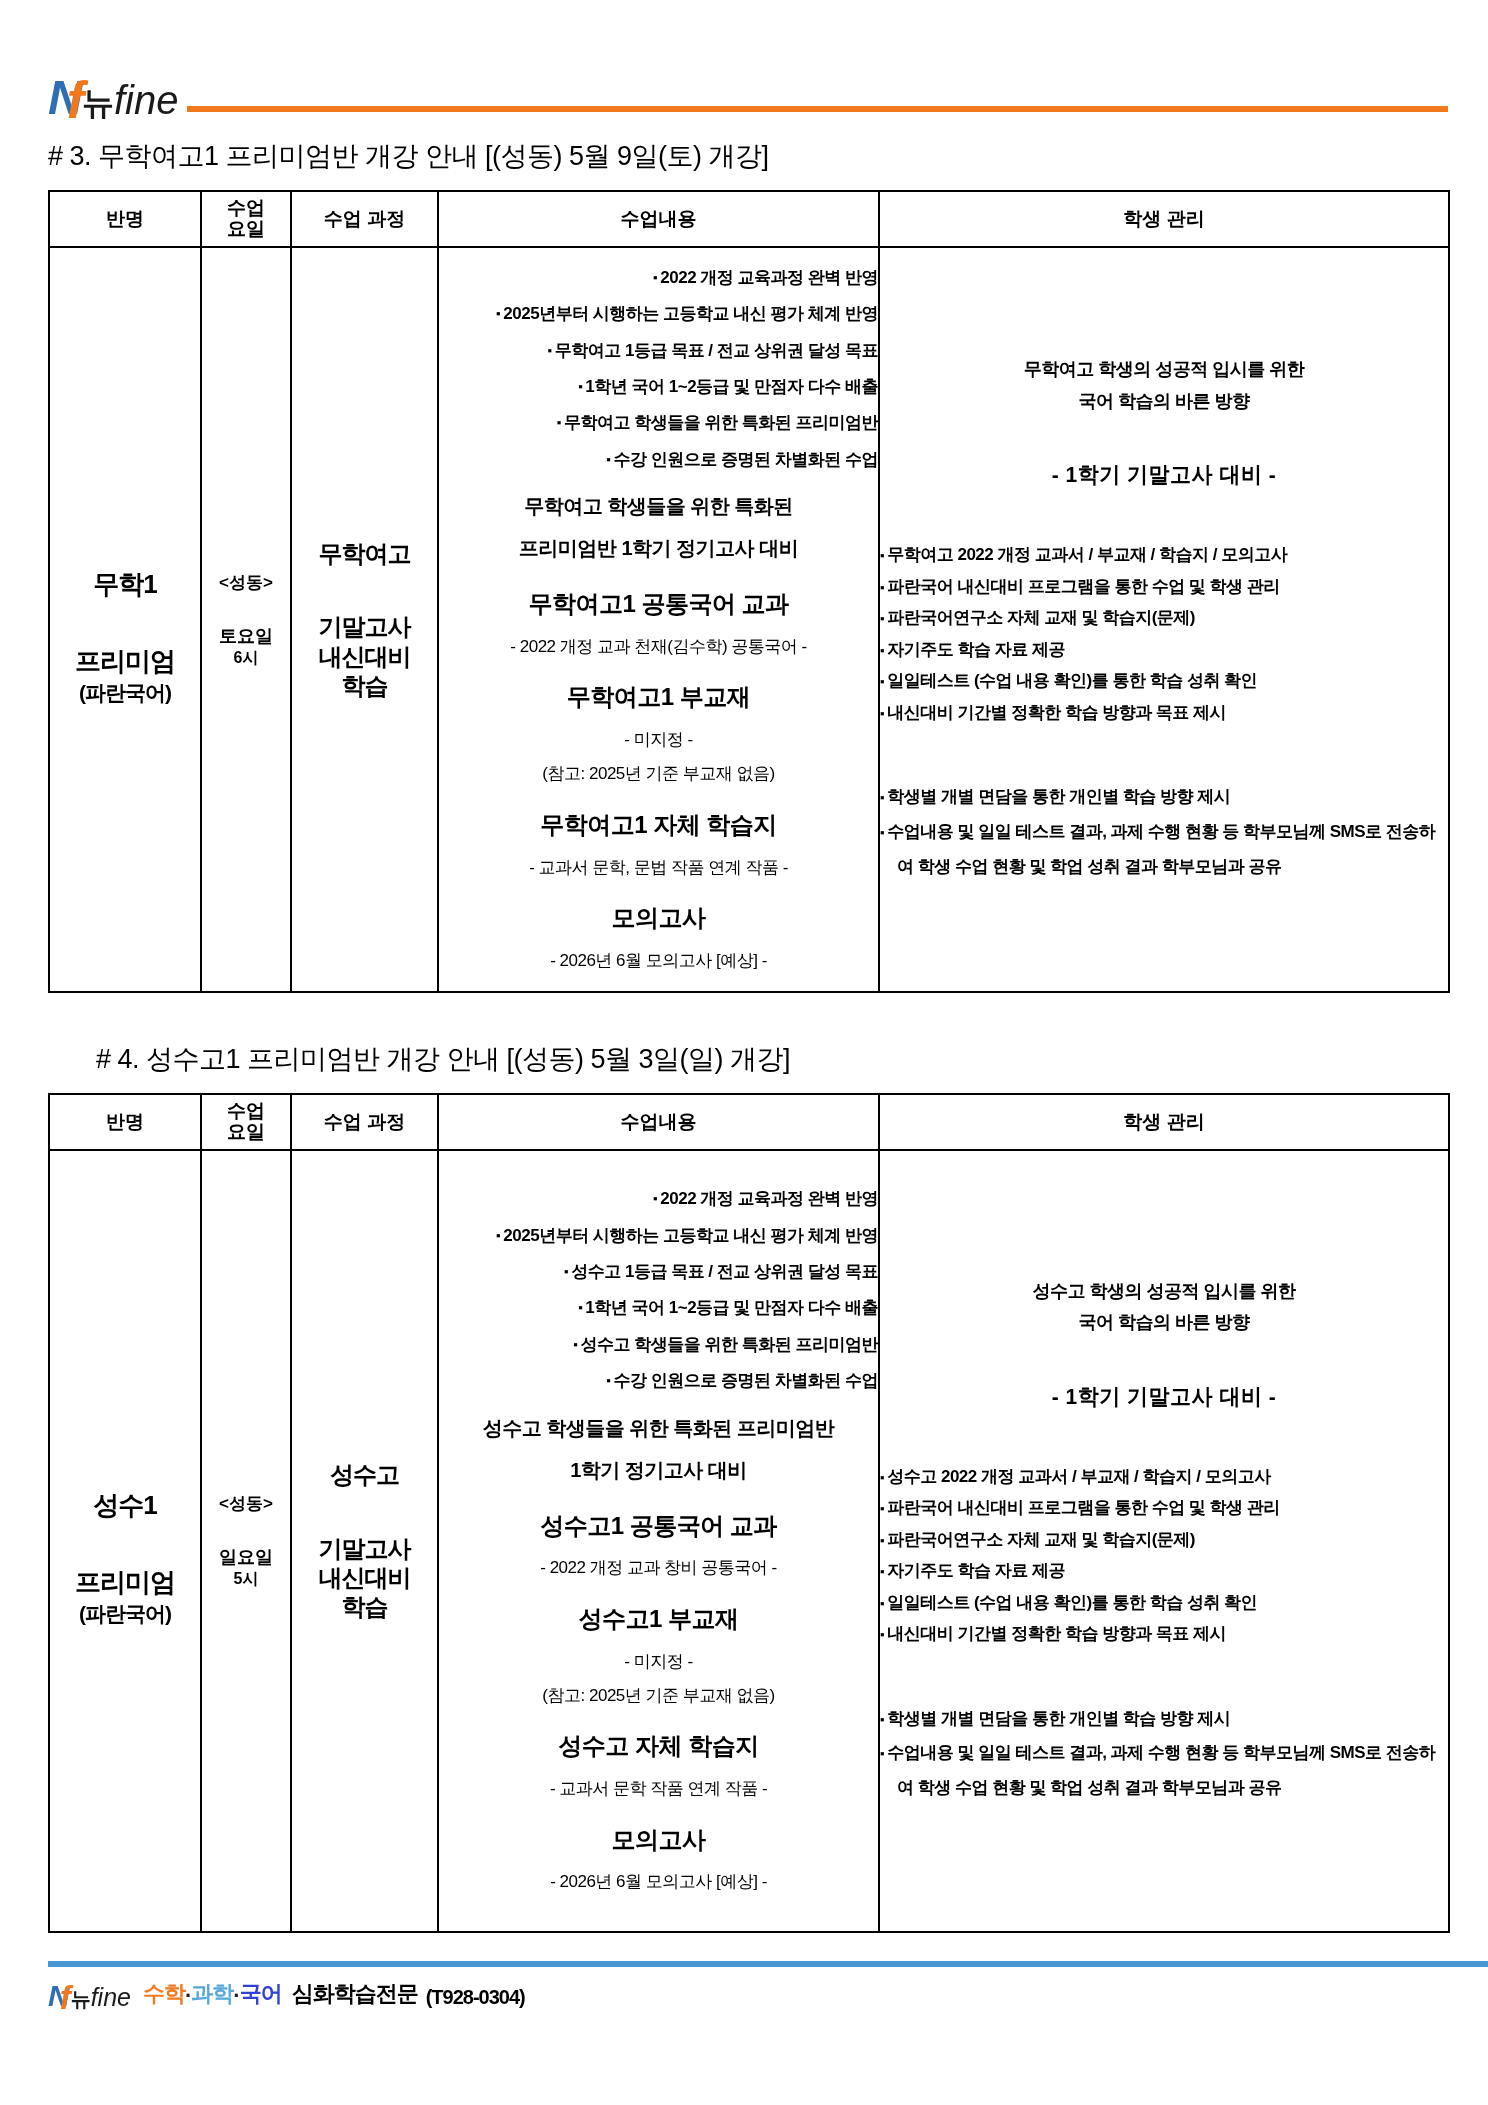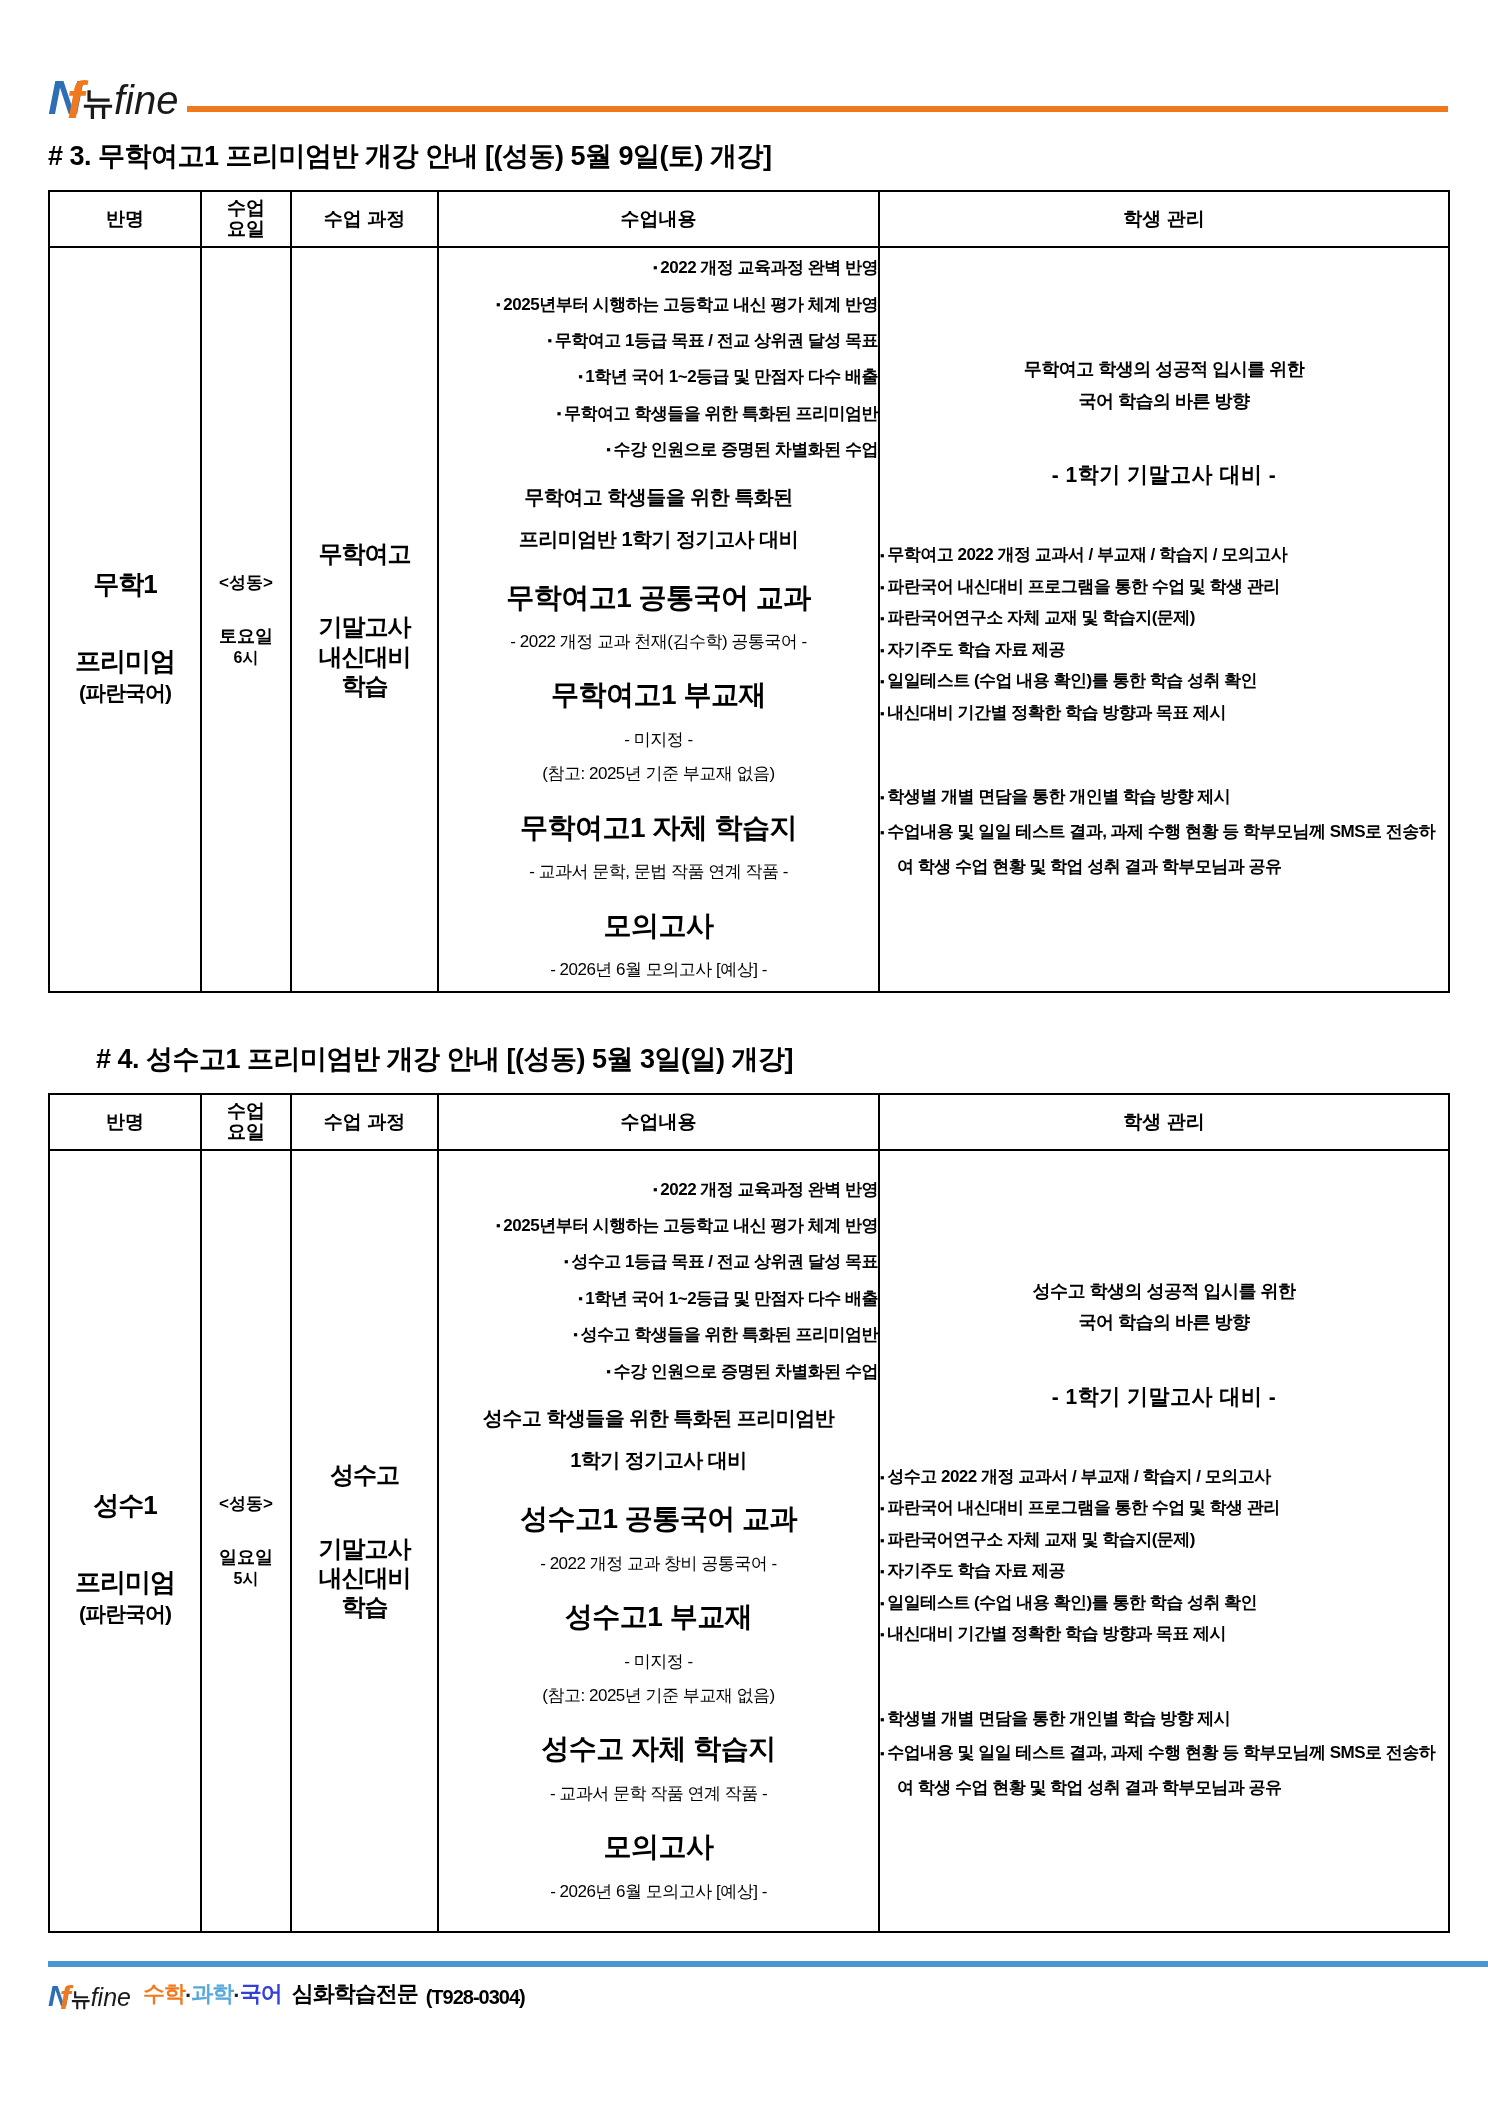--- a/index.html
+++ b/index.html
@@ -22,21 +22,21 @@
   .lg-nyu { color: #1a1a1a; font-weight: bold; }
   .lg-fine{ color: #1a1a1a; font-weight: normal; font-style: italic; }
 
   .logo-top .lg-n   { font-size: 48px; }
   .logo-top .lg-f   { font-size: 52px; margin-left: -16px; position: relative; top: 4px; }
   .logo-top .lg-nyu { font-size: 32px; margin-left: -2px; }
   .logo-top .lg-fine{ font-size: 40px; }
 
   
   .section-title {
-    font-size: 27px; font-weight: bold; letter-spacing: -0.5px;
+    font-size: 27px; font-weight: normal; letter-spacing: -0.5px;
     margin: 16px 0 16px 0; color: #000;
   }
   .section + .section .section-title { margin-top: 48px; margin-left: 48px; }
 
   
   table.class-table { width: 1400px; border-collapse: collapse; table-layout: fixed; border-radius: 8px; }
   .class-table th, .class-table td { border: 2px solid #000; vertical-align: middle; padding: 0; }
   .w-ban { width: 152px; } .w-day { width: 90px; } .w-course { width: 147px; }
   .w-content { width: 441px; } .w-mgmt { width: 570px; }
 
@@ -64,21 +64,21 @@
   .cell-content { vertical-align: top; padding: 14px 12px 10px 14px; overflow: hidden; }
   .content-bullets { margin-bottom: 24px; }
   .bullet-line {
     font-size: 17px; font-weight: bold; text-align: right;
     margin: 0 0 16px 2px; line-height: 1.2; letter-spacing: -0.5px;
   }
   .bullet-line::before { content: "▪ "; font-size: 13px; position: relative; top: -1px; }
 
   .c-head { font-weight: bold; text-align: center; letter-spacing: -0.5px; line-height: 1.2; }
   .h20 { font-size: 20px; }
-  .h23 { font-size: 28px; }
+  .h23 { font-size: 24px; }
   .c-sub { font-size: 17px; text-align: center; font-weight: normal; line-height: 1.2; letter-spacing: -0.5px; }
   .mb14 { margin-bottom: 14px; } .mb18 { margin-bottom: 18px; }
   .mb26 { margin-bottom: 26px; } .mb30 { margin-bottom: 30px; text-align: center; }
 
   
   .cell-mgmt { vertical-align: top; padding: 72px 20px 0 24px; overflow: hidden; }
   .m-intro { text-align: center; font-weight: bold; font-size: 18px; line-height: 1.75; letter-spacing: -0.5px; }
   .m-highlight {
     text-align: center; font-weight: 900; font-size: 21px; letter-spacing: 0.5px;
     margin: 44px 0 50px 0; transform: scaleY(1.05);

